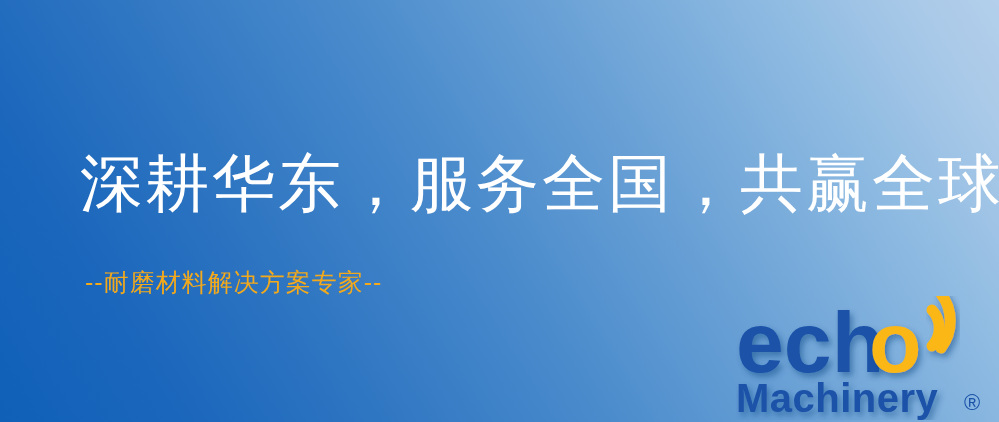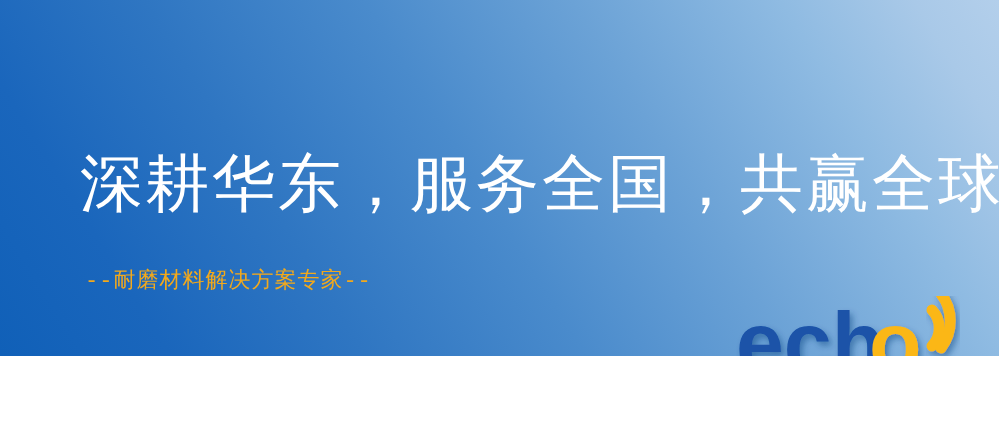--- a/index.html
+++ b/index.html
@@ -3,21 +3,21 @@
 <meta charset="utf-8">
 <style>
   html, body {
     margin: 0;
     padding: 0;
     background: #ffffff;
   }
   #banner {
     position: relative;
     width: 999px;
-    height: 356px;
+    height: 422px;
     overflow: hidden;
     
     background:
       linear-gradient(58deg,
         #1060b8 0%,
         #1a66bc 14%,
         #2f76c2 30%,
         #4a8bcc 48%,
         #6ba2d6 65%,
         #8fbbe2 82%,
@@ -37,22 +37,22 @@
     color: #ffffff;
     letter-spacing: 3px;
     white-space: nowrap;
   }
 
   
   #subtitle {
     position: absolute;
     left: 85px;
     top: 267px;
-    font-family: Liberation Mono, monospace;
-    font-size: 22px;
+    font-family: Liberation Sans, sans-serif;
+    font-size: 25px;
     line-height: 30px;
     color: #f2a91c;
     letter-spacing: 1px;
     white-space: nowrap;
   }
 
   
   #logo {
     position: absolute;
     left: 736px;

